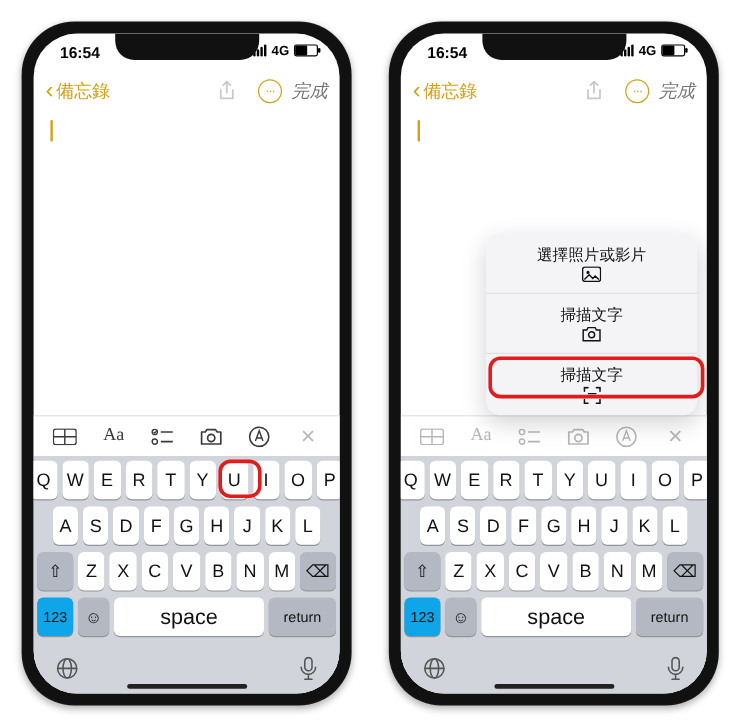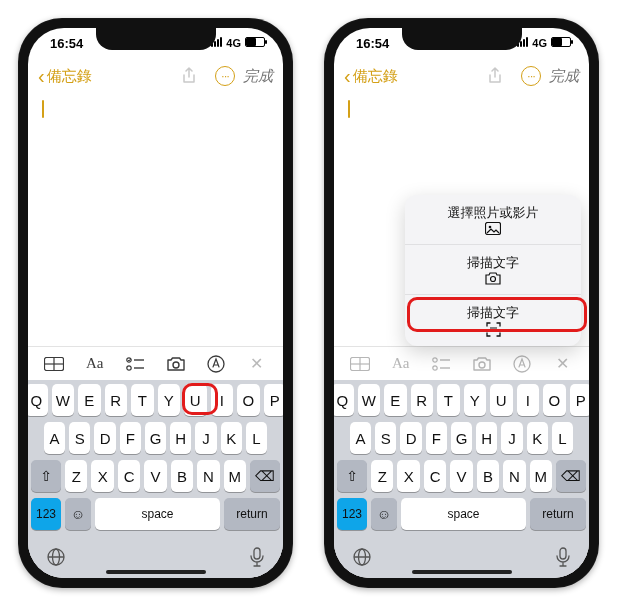--- a/index.html
+++ b/index.html
@@ -130,21 +130,21 @@
     height:32px;
     display:flex; align-items:center; justify-content:center;
     font-size:15px; color:#111;
     flex:1;
   }
   .krow.r1 .key { min-width:22.5px; }
   .krow.r2 { padding:0 13px; }
   .krow.r3 .wide { flex:0 0 30px; background:#b3b8c2; font-size:14px; }
   .krow.r4 .k123 { flex:0 0 30px; background:#0ea5e9; font-size:12px; }
   .krow.r4 .emoji { flex:0 0 26px; background:#b3b8c2; font-size:14px; }
-  .krow.r4 .space { flex:1; font-size:12px; }
+  .krow.r4 .space { flex:1; font-size:18px; }
   .krow.r4 .return { flex:0 0 56px; background:#b3b8c2; font-size:12px;text-align:right; }
 
   .bottombar {
     height:36px; background:#d1d4da;
     display:flex; align-items:center; justify-content:space-between;
     padding:0 18px 6px;
     color:#555; font-size:18px;
   }
   .homebar { position:absolute; bottom:4px; left:50%; transform:translateX(-50%); width:100px; height:4px; background:#222; border-radius:2px; }
 

